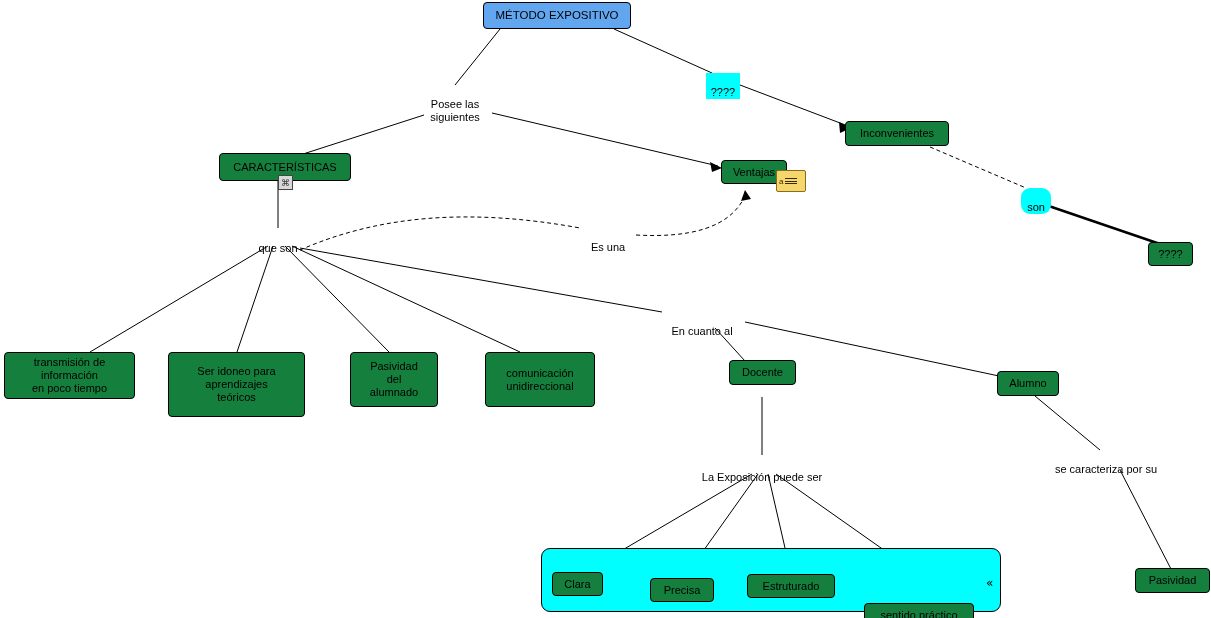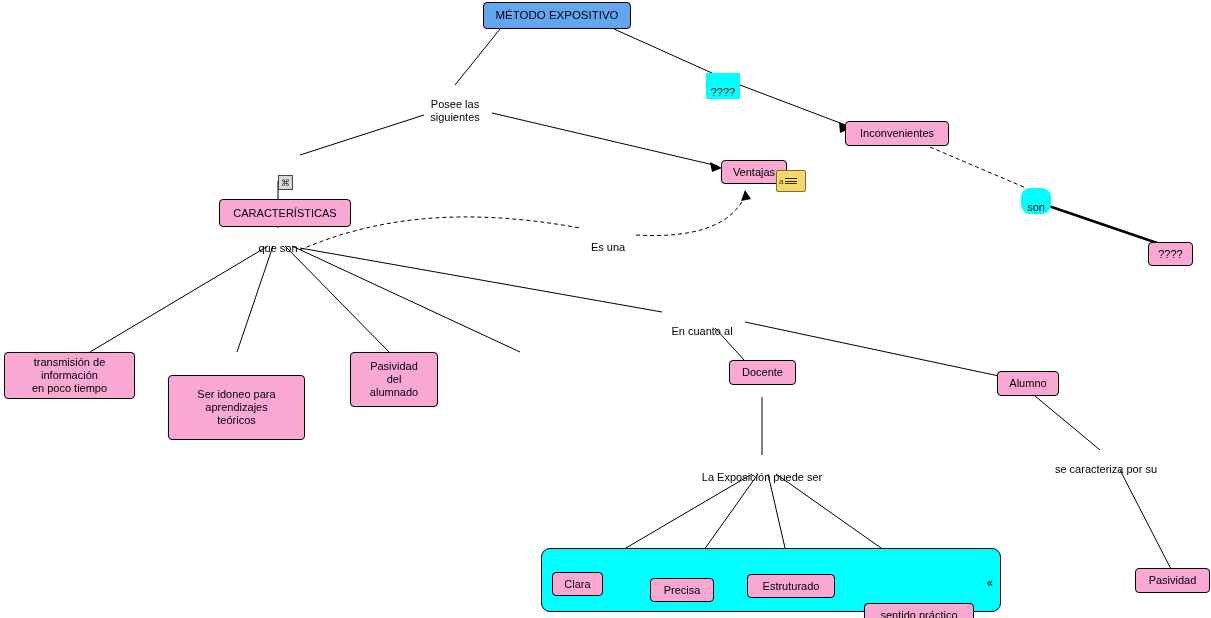--- a/index.html
+++ b/index.html
@@ -21,21 +21,21 @@
     top: 0;
     width: 1211px;
     height: 618px;
     pointer-events: none;
   }
   .node {
     position: absolute;
     box-sizing: border-box;
     border: 1px solid #000000;
     border-radius: 4px;
-    background: #f9a8d4;
+    background: #15803d;
     color: #000000;
     font-size: 11px;
     line-height: 13px;
     text-align: center;
     display: flex;
     align-items: center;
     justify-content: center;
     padding: 2px 5px;
     white-space: pre-line;
     z-index: 3;
@@ -175,21 +175,21 @@
       <line x1="1120" y1="470" x2="1171" y2="569"></line>
     </g>
   </svg>
 
   <div class="node group" style="left:541px; top:548px; width:460px; height:64px;"></div>
 
   <div class="node root" style="left:483px; top:2px; width:148px; height:27px;">
     <span>MÉTODO EXPOSITIVO</span>
   </div>
 
-  <div class="node" style="left:219px; top:153px; width:132px; height:28px;margin-top:46px;">
+  <div class="node" style="left:219px; top:153px; width:132px; height:28px;">
     <span>CARACTERÍSTICAS</span>
   </div>
 
   <div class="node" style="left:721px; top:160px; width:66px; height:24px;text-align:center;">
     <span>Ventajas</span>
   </div>
 
   <div class="node" style="left:845px; top:121px; width:104px; height:25px;">
     <span>Inconvenientes</span>
   </div>
@@ -197,32 +197,36 @@
   <div class="node" style="left:1148px; top:242px; width:45px; height:24px;">
     <span>????</span>
   </div>
 
   <div class="node" style="left:4px; top:352px; width:131px; height:47px;">
     <span>transmisión de
 información
 en poco tiempo</span>
   </div>
 
-  <div class="node" style="left:168px; top:352px; width:137px; height:65px;margin-top:23px;">
+  <div class="node" style="left:168px; top:352px; width:137px; height:65px;">
     <span>Ser idoneo para
 aprendizajes
 teóricos</span>
   </div>
 
   <div class="node" style="left:350px; top:352px; width:88px; height:55px;">
     <span>Pasividad
 del
 alumnado</span>
   </div>
 
+  <div class="node" style="left:485px; top:352px; width:110px; height:55px;">
+    <span>comunicación
+unidireccional</span>
+  </div>
 
   <div class="node" style="left:729px; top:360px; width:67px; height:25px;">
     <span>Docente</span>
   </div>
 
   <div class="node" style="left:997px; top:371px; width:62px; height:25px;">
     <span>Alumno</span>
   </div>
 
   <div class="node" style="left:552px; top:572px; width:51px; height:24px;">

